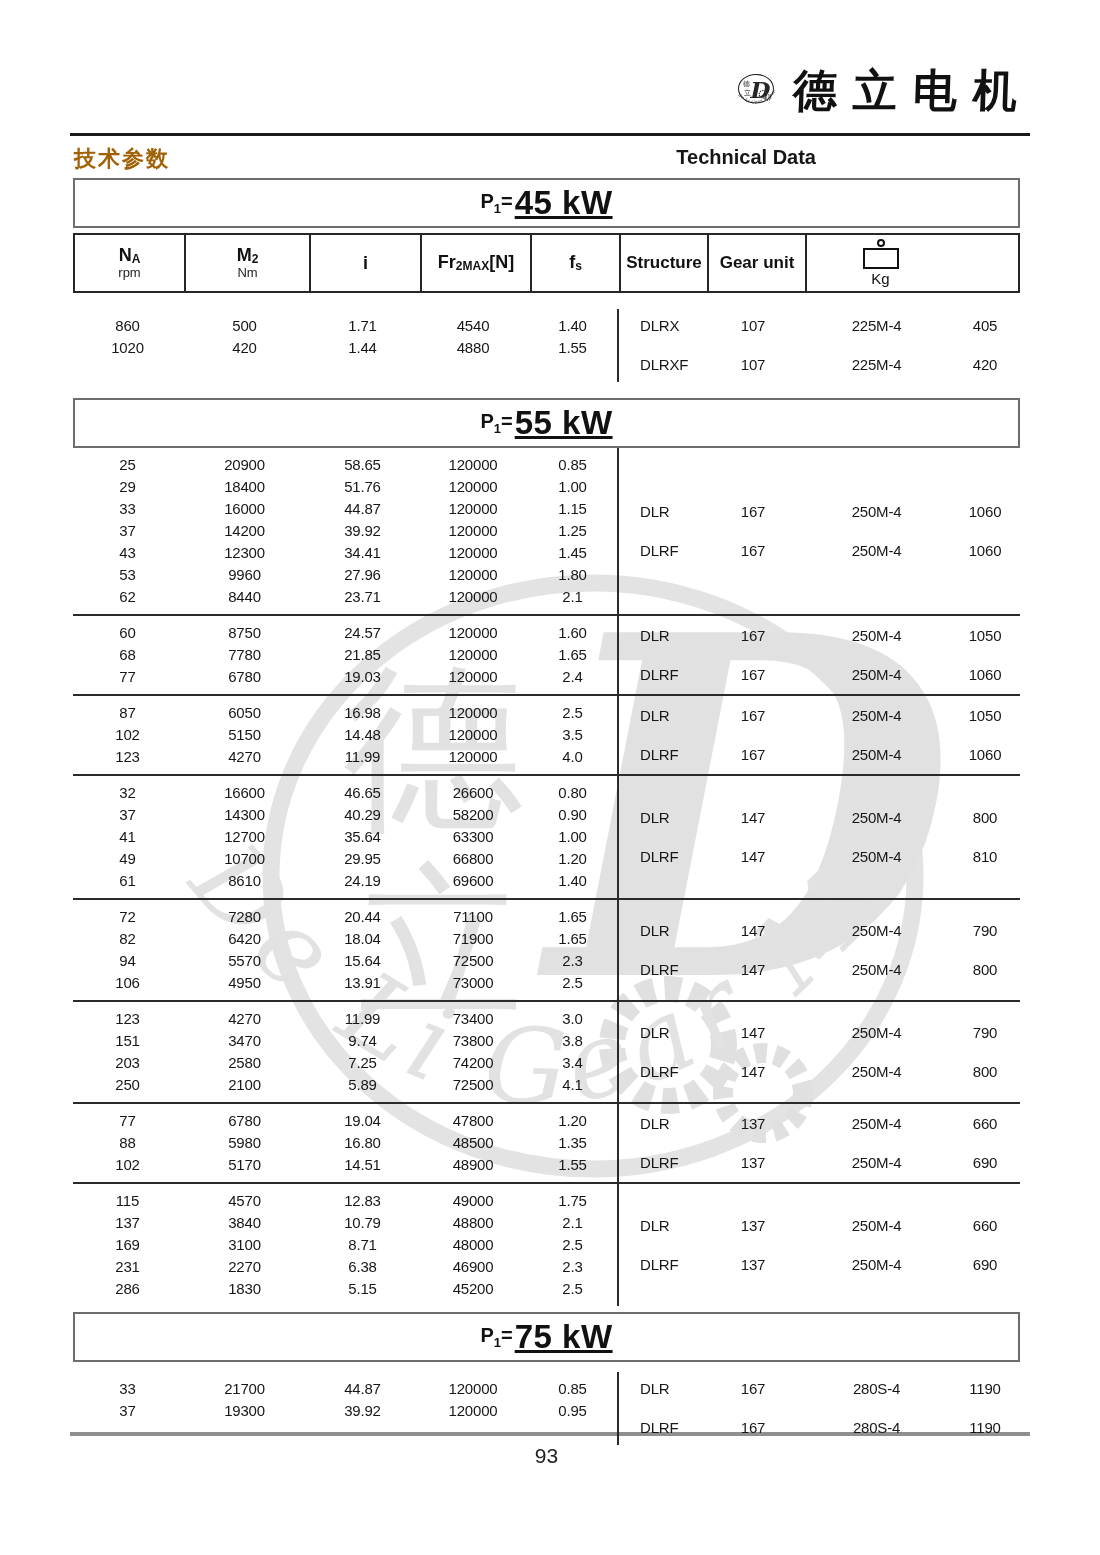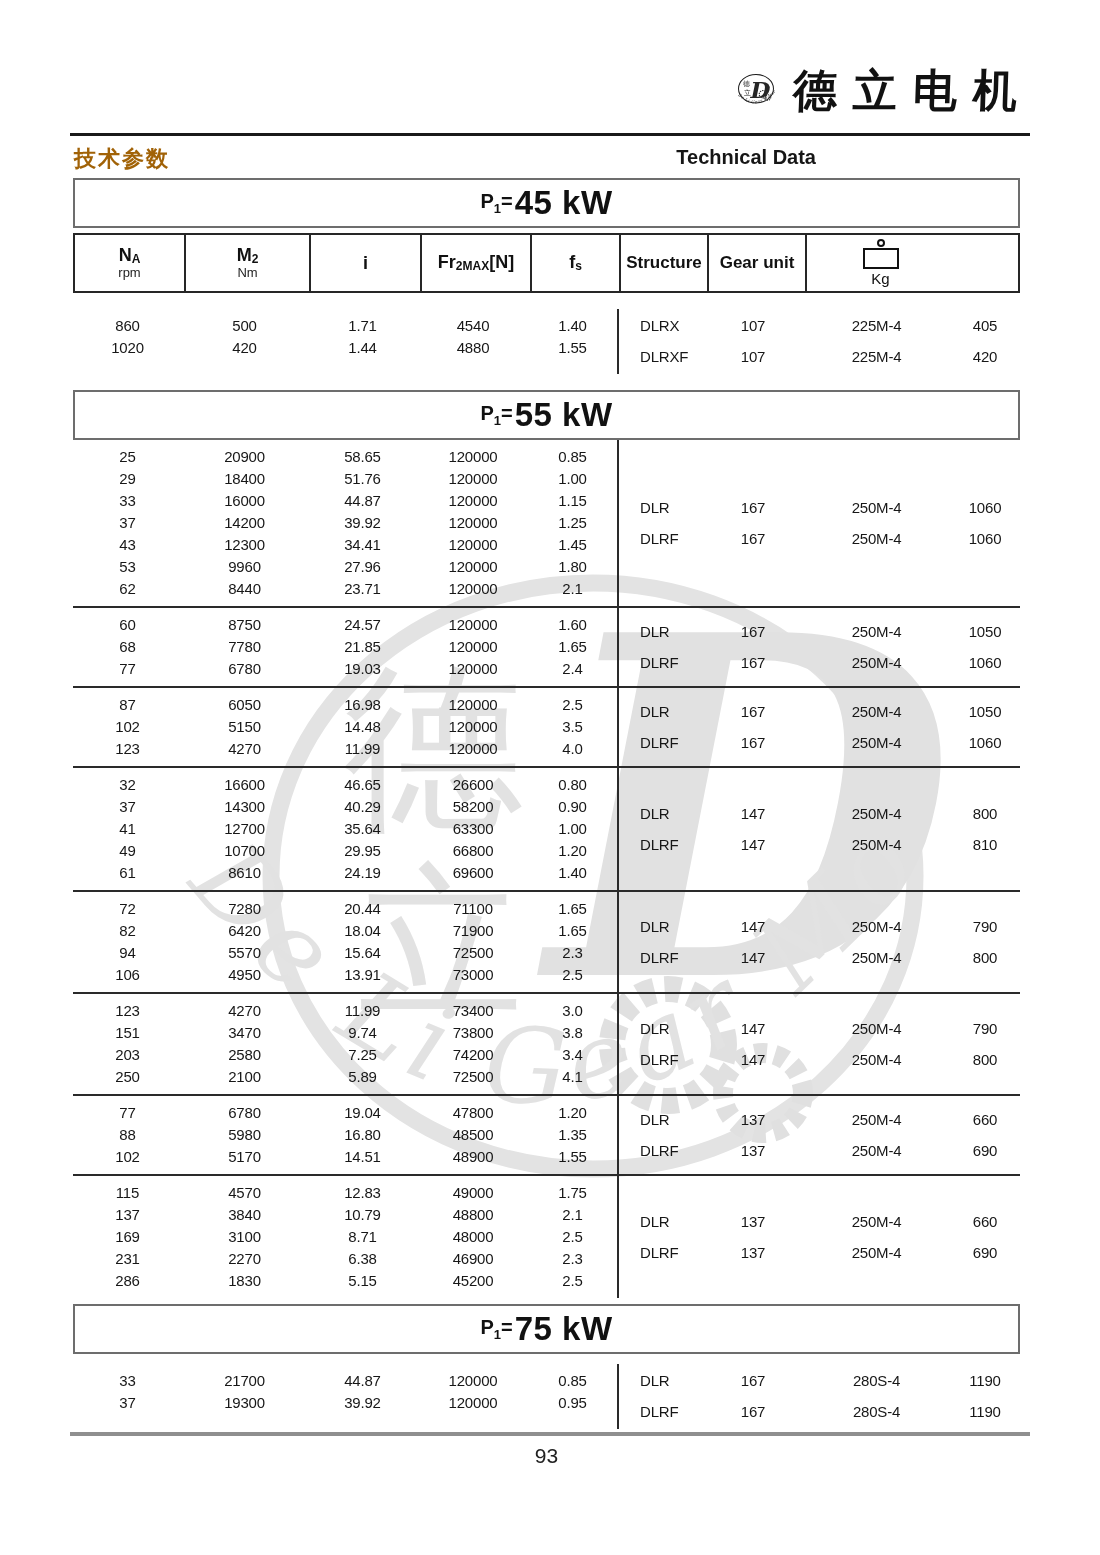--- a/index.html
+++ b/index.html
@@ -21,21 +21,21 @@
   
   .watermark { position:absolute; top:545px; left:163px; width:784px; height:734px; z-index:0; }
 
   
   .content { position:absolute; top:178px; left:73px; width:947px; z-index:2; }
 
   .sec-title { width:947px; height:50px; border:2px solid #6d6d6d; background:transparent;
                display:flex; align-items:center; justify-content:center; }
   .st-pre { font-size:20px; font-weight:bold; color:#111; }
   .st-pre sub { font-size:13px; font-weight:bold; }
-  .st-val { font-size:33px; font-weight:bold; color:#111; letter-spacing:0.5px; margin-left:2px; }
+  .st-val { font-size:33px; font-weight:bold; color:#111; letter-spacing:0.5px; margin-left:2px;text-decoration:underline; }
   .mt6 { margin-top:6px; }
 
   .thead { margin-top:5px; width:947px; height:60px; display:grid;
            grid-template-columns:109px 125px 111px 110px 89px 88px 98px 149px 68px;
            border:2px solid #262626; }
   .th { border-left:2px solid #262626; display:flex; flex-direction:column;
         align-items:center; justify-content:center; line-height:1.15; }
   .th:first-child { border-left:none; }
   .th-main { font-size:18px; font-weight:bold; color:#111;text-align:right; }
   .th-main .sub { font-size:12px; font-weight:bold; vertical-align:-2px; }
@@ -45,21 +45,21 @@
   .kg-label { font-size:15px; color:#111; margin-top:1px; }
 
   .sec-groups { width:947px; }
   .group { display:flex; }
   .group + .group { border-top:2px solid #2a2a2a; }
   .rows { width:544px; padding:6px 0; }
   .row { display:grid; grid-template-columns:109px 125px 111px 110px 89px; height:22px; }
   .row div, .ann-row div { font-size:15px; line-height:22px; text-align:center; color:#171717;
                            letter-spacing:-0.2px; }
   .ann { width:403px; border-left:2.5px solid #2a2a2a; padding:6px 0;
-         display:flex; flex-direction:column; justify-content:center; gap:9px; }
+         display:flex; flex-direction:column; justify-content:center; gap:17px; }
   .ann-row { display:grid; grid-template-columns:85px 98px 149px 68px; height:22px; }
   .ann-row .cell-structure { text-align:left; padding-left:21px; }
 
   .pad45 { padding:16px 0 10px 0; }
   .pad75 { padding:10px 0 12px 0; }
 
   
   .footer-rule { position:absolute; top:1432px; left:70px; width:960px; height:4px; background:#8f8f8f; }
   .page-number { position:absolute; top:1444px; left:73px; width:947px; text-align:center;
                  font-size:21px; color:#222; }

